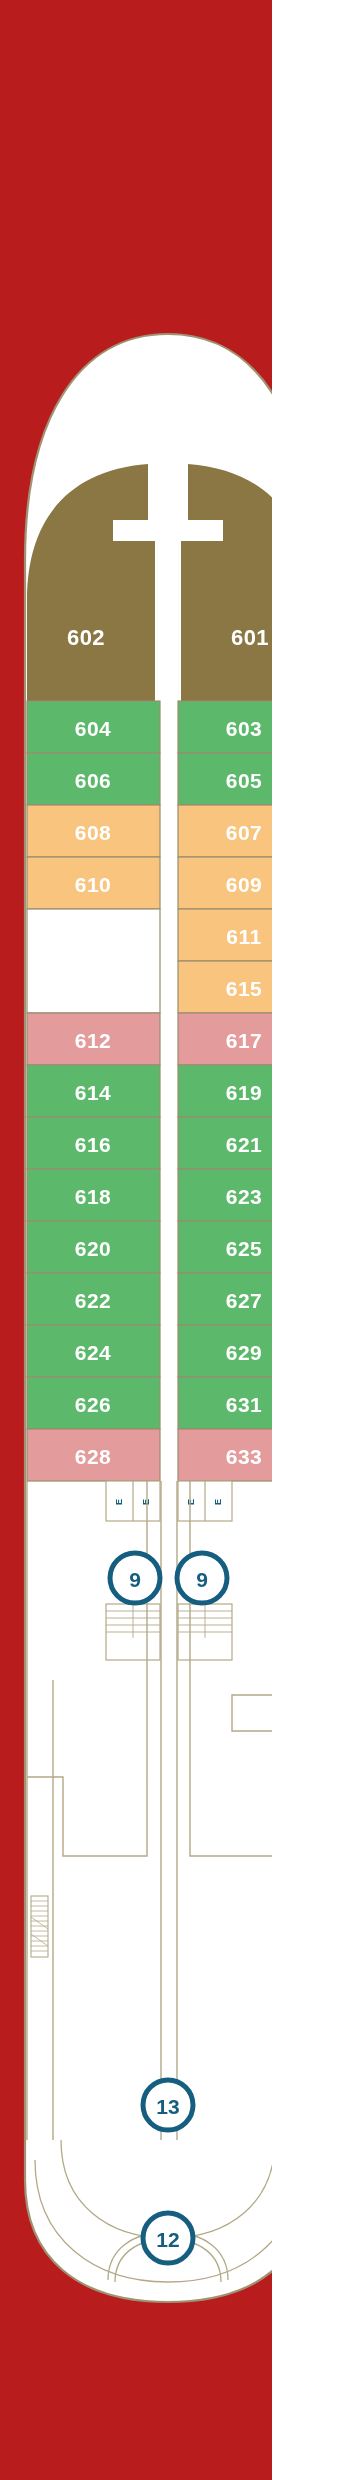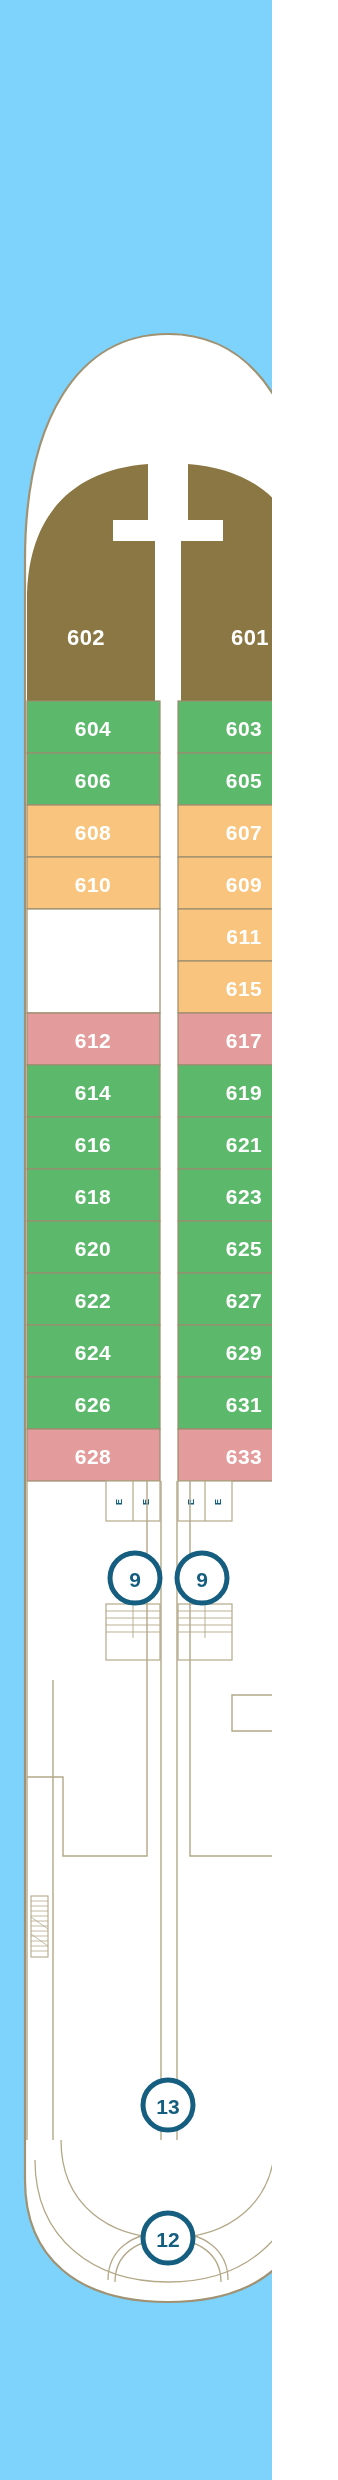--- a/index.html
+++ b/index.html
@@ -8,21 +8,21 @@
     padding: 0;
     background: #ffffff;
   }
   body {
     font-family: "Liberation Sans", sans-serif;
   }
   #deck-plan {
     position: relative;
     width: 272px;
     height: 2480px;
-    background: #7dd3fc;
+    background: #b91c1c;
     overflow: hidden;
   }
   #deck-svg {
     position: absolute;
     left: 0;
     top: 0;
     width: 338px;
     height: 2480px;
   }
   .cabin-label {

